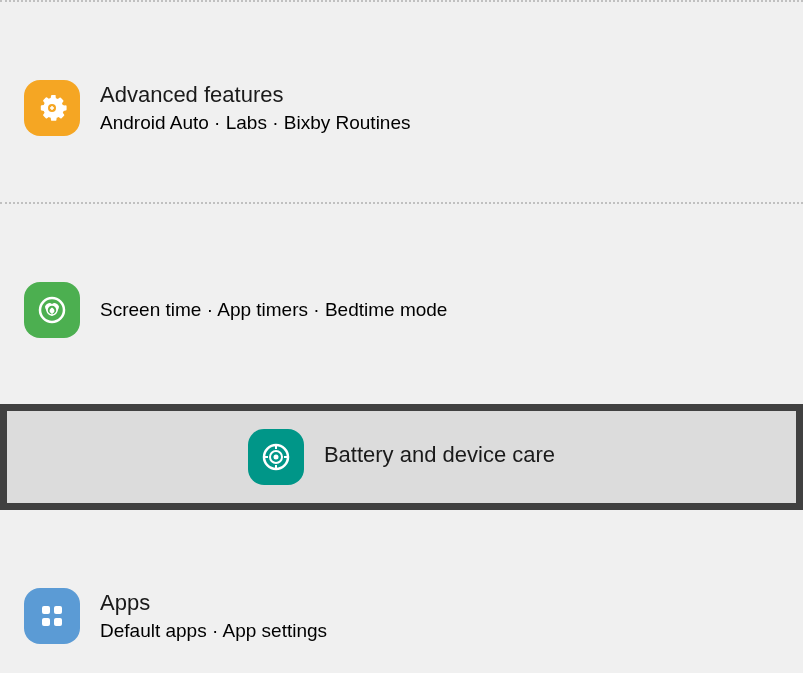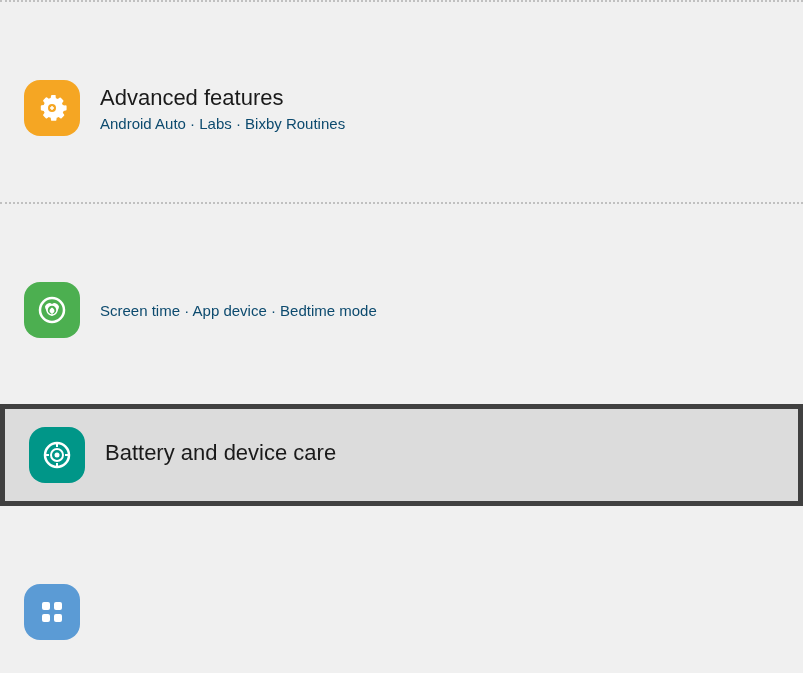--- a/index.html
+++ b/index.html
@@ -37,21 +37,22 @@
     .settings-item {
       display: flex;
       align-items: center;
       padding: 18px 24px;
       background-color: #f0f0f0;
       cursor: pointer;
     }
 
     .settings-item.selected {
       background-color: #dcdcdc;
-      border: 5px solid #404040;
+      border: 7px solid #404040;
+      justify-content: center;
     }
 
     .icon-wrapper {
       width: 56px;
       height: 56px;
       border-radius: 16px;
       display: flex;
       align-items: center;
       justify-content: center;
       flex-shrink: 0;
@@ -86,22 +87,22 @@
     }
 
     .item-title {
       font-size: 22px;
       font-weight: 500;
       color: #1a1a1a;
       margin-bottom: 4px;
     }
 
     .item-subtitle {
-      font-size: 15px;
-      color: #0c4a6e;
+      font-size: 19px;
+      color: #000000;
     }
 
     .spacer {
       height: 20px;
     }
 
     .spacer-small {
       height: 8px;
     }
 
@@ -143,21 +144,21 @@
   <div class="settings-item">
     <div class="icon-wrapper icon-green">
       <svg class="icon-inner svg-icon" viewBox="0 0 36 36">
         <circle cx="18" cy="18" r="12" fill="none" stroke="white" stroke-width="2.5"></circle>
         <path fill="white" d="M18 24s-7-5-7-9.5A4.5 4.5 0 0 1 18 12a4.5 4.5 0 0 1 7 2.5C25 19 18 24 18 24z"></path>
         <circle cx="18" cy="18" r="5" fill="#4caf50" stroke="white" stroke-width="1.5"></circle>
         <path fill="white" d="M18 15.5s-2.5 1.5-2.5 3.5c0 1.4 2.5 3 2.5 3s2.5-1.6 2.5-3c0-2-2.5-3.5-2.5-3.5z"></path>
       </svg>
     </div>
     <div class="item-text">
-      <span class="item-subtitle">Screen time · App device · Bedtime mode</span>
+      <span class="item-subtitle">Screen time · App timers · Bedtime mode</span>
     </div>
   </div>
 
   <div class="spacer-small"></div>
 
   <div class="settings-item selected">
     <div class="icon-wrapper icon-teal">
       <svg class="icon-inner svg-icon" viewBox="0 0 36 36">
         <circle cx="18" cy="18" r="12" fill="none" stroke="white" stroke-width="2.5"></circle>
         <circle cx="18" cy="18" r="6" fill="none" stroke="white" stroke-width="2"></circle>
@@ -174,15 +175,19 @@
 
   <div class="settings-item">
     <div class="icon-wrapper icon-blue">
       <svg class="icon-inner svg-icon" viewBox="0 0 36 36">
         <rect x="8" y="8" width="8" height="8" rx="2" fill="white"></rect>
         <rect x="20" y="8" width="8" height="8" rx="2" fill="white"></rect>
         <rect x="8" y="20" width="8" height="8" rx="2" fill="white"></rect>
         <rect x="20" y="20" width="8" height="8" rx="2" fill="white"></rect>
       </svg>
     </div>
+    <div class="item-text">
+      <span class="item-title">Apps</span>
+      <span class="item-subtitle">Default apps · App settings</span>
+    </div>
   </div>
 
 </div>
 
 </body></html>

